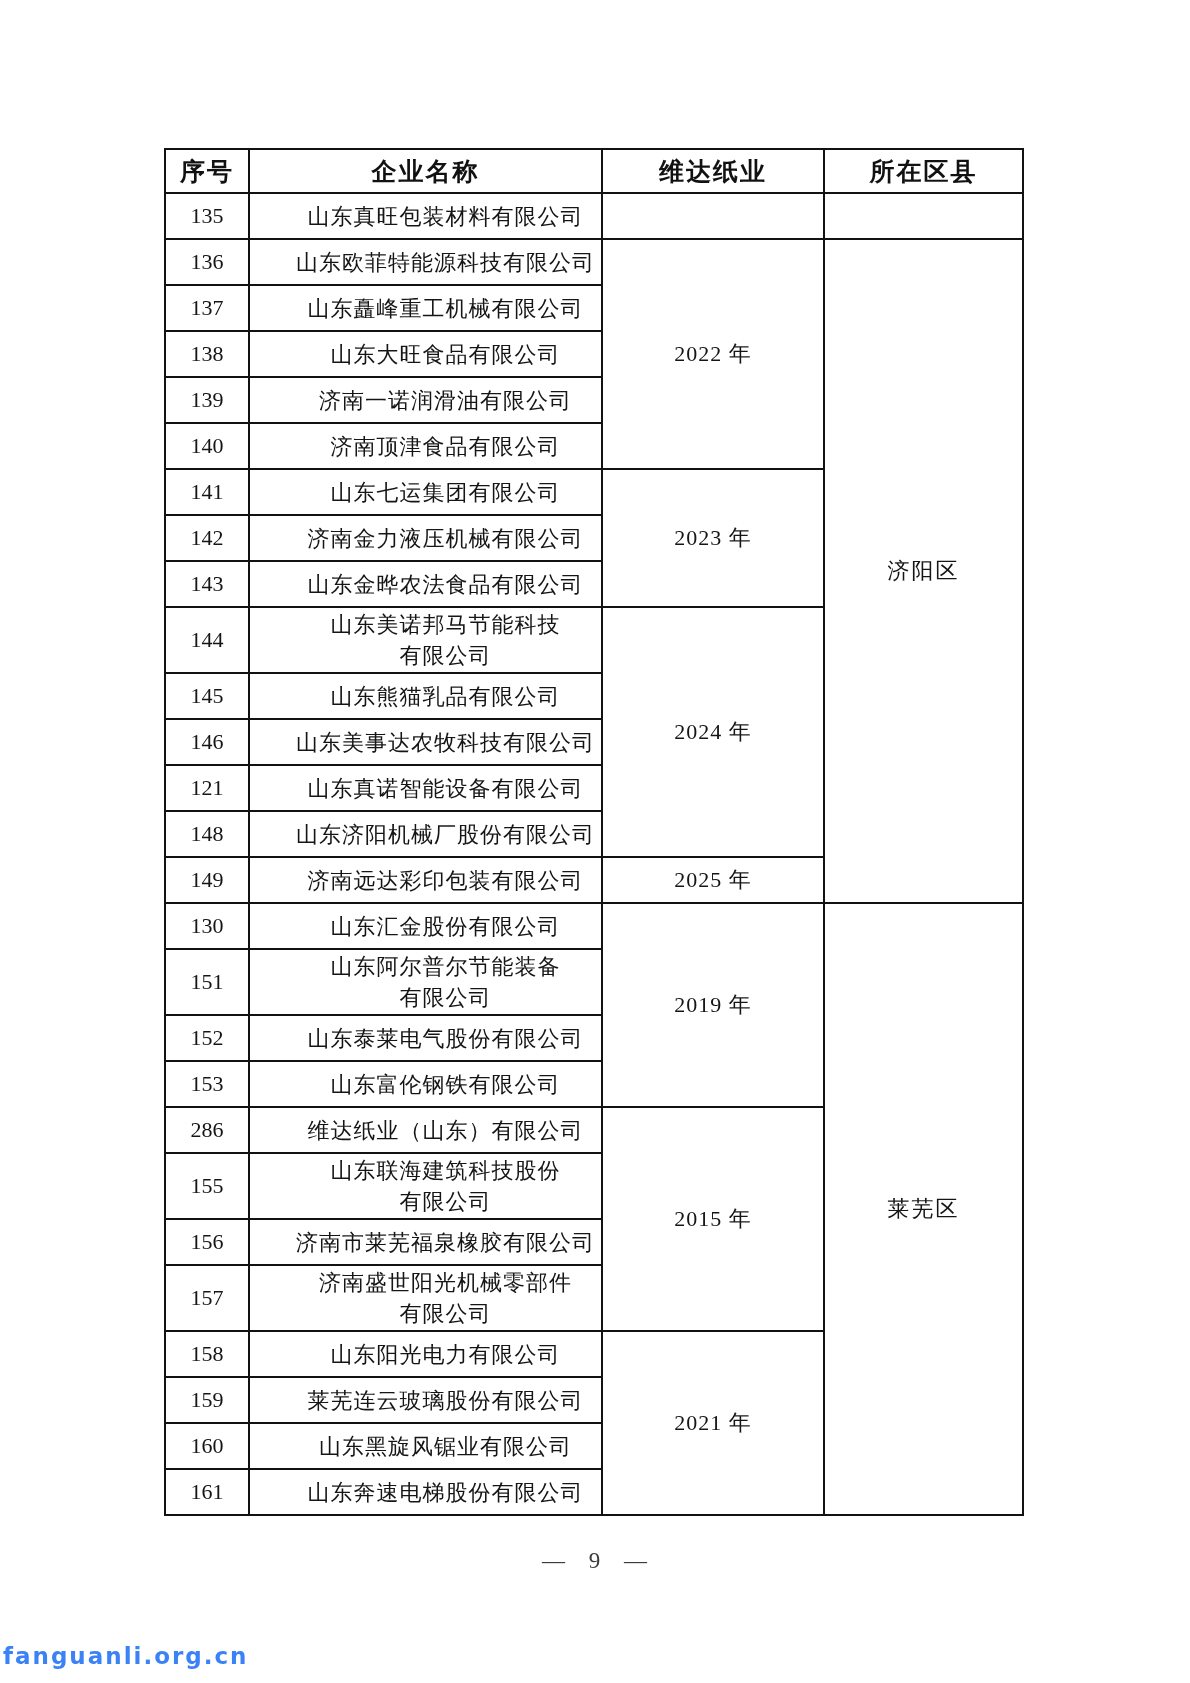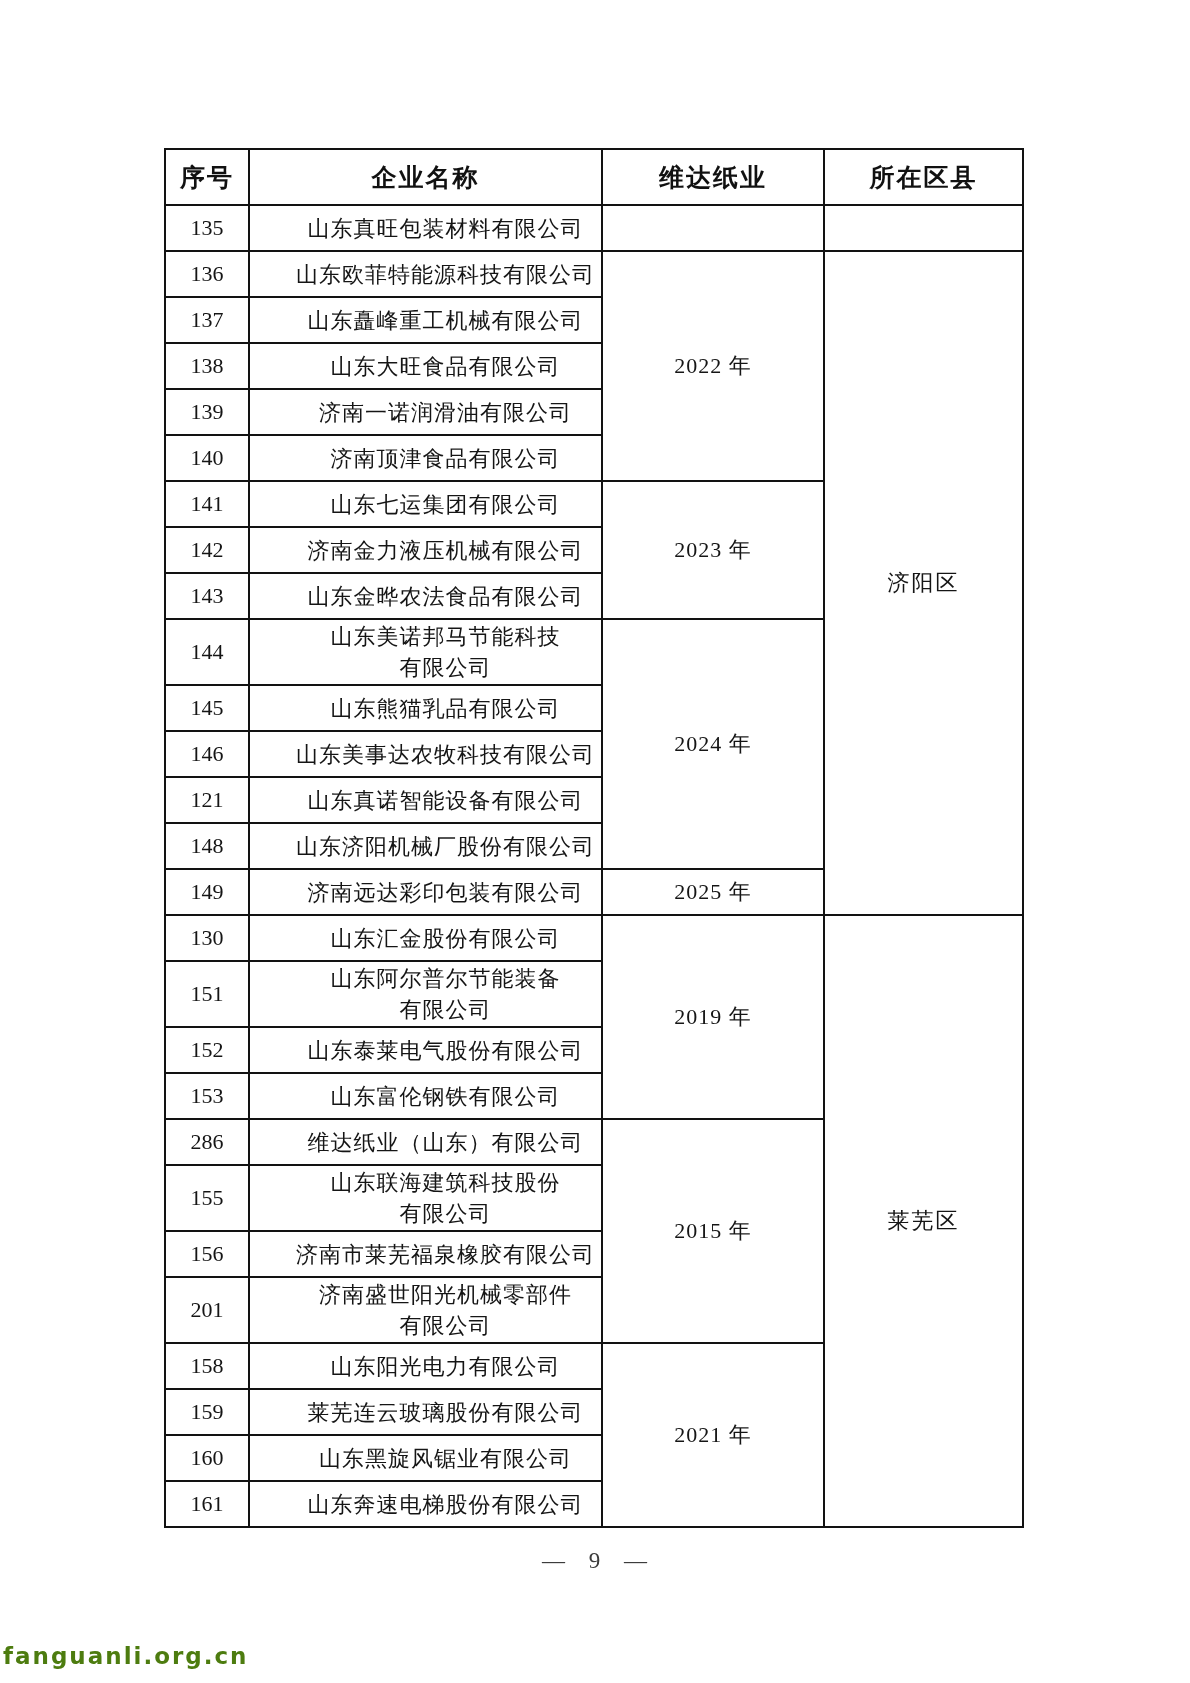--- a/index.html
+++ b/index.html
@@ -37,41 +37,41 @@
     color:#111;
   }
   td {
     font-size:22px;
     color:#151515;
   }
   td.name { letter-spacing:1px; white-space:pre-line; line-height:31px;padding-left:40px; }
   td.num  { letter-spacing:0;margin-left:12px; }
   td.year { letter-spacing:1px;margin-left:16px; }
   td.dist { letter-spacing:2px;font-family:Liberation Mono, monospace; }
-  tr.hdr { height:56px; }
+  tr.hdr { height:44px; }
   tr.s   { height:46px; }
   tr.d   { height:66px; }
   .page-number {
     position:absolute;
     left:0; top:1548px;
     width:1190px;
     text-align:center;
     font-size:23px;
     color:#3c3c3c;
     word-spacing:16px;
     letter-spacing:1px;
   }
   .watermark {
     position:absolute;
     left:3px; top:1643px;
     font-family:"DejaVu Sans","Liberation Sans",sans-serif;
     font-weight:bold;
     font-size:23px;
     letter-spacing:2px;
-    color:#4d7c0f;
+    color:#3b82f6;
     text-align:center;
   }
 </style>
 </head>
 <body>
 
 <div class="page">
 
   <table class="company">
     <colgroup>
@@ -184,21 +184,21 @@
       <tr class="d">
         <td class="num">155</td>
         <td class="name">山东联海建筑科技股份
 有限公司</td>
       </tr>
       <tr class="s">
         <td class="num">156</td>
         <td class="name">济南市莱芜福泉橡胶有限公司</td>
       </tr>
       <tr class="d">
-        <td class="num">201</td>
+        <td class="num">157</td>
         <td class="name">济南盛世阳光机械零部件
 有限公司</td>
       </tr>
       <tr class="s">
         <td class="num">158</td>
         <td class="name">山东阳光电力有限公司</td>
         <td class="year" rowspan="4">2021 年</td>
       </tr>
       <tr class="s">
         <td class="num">159</td>

